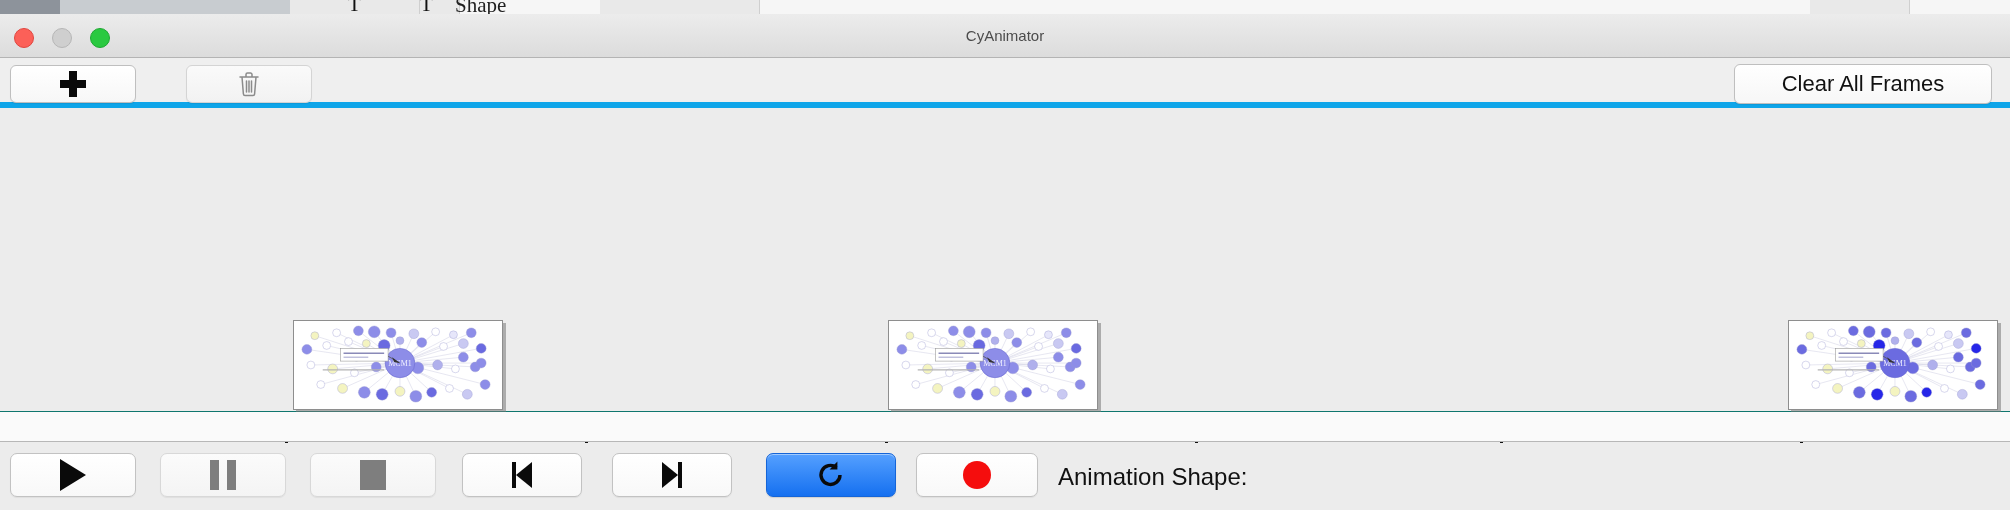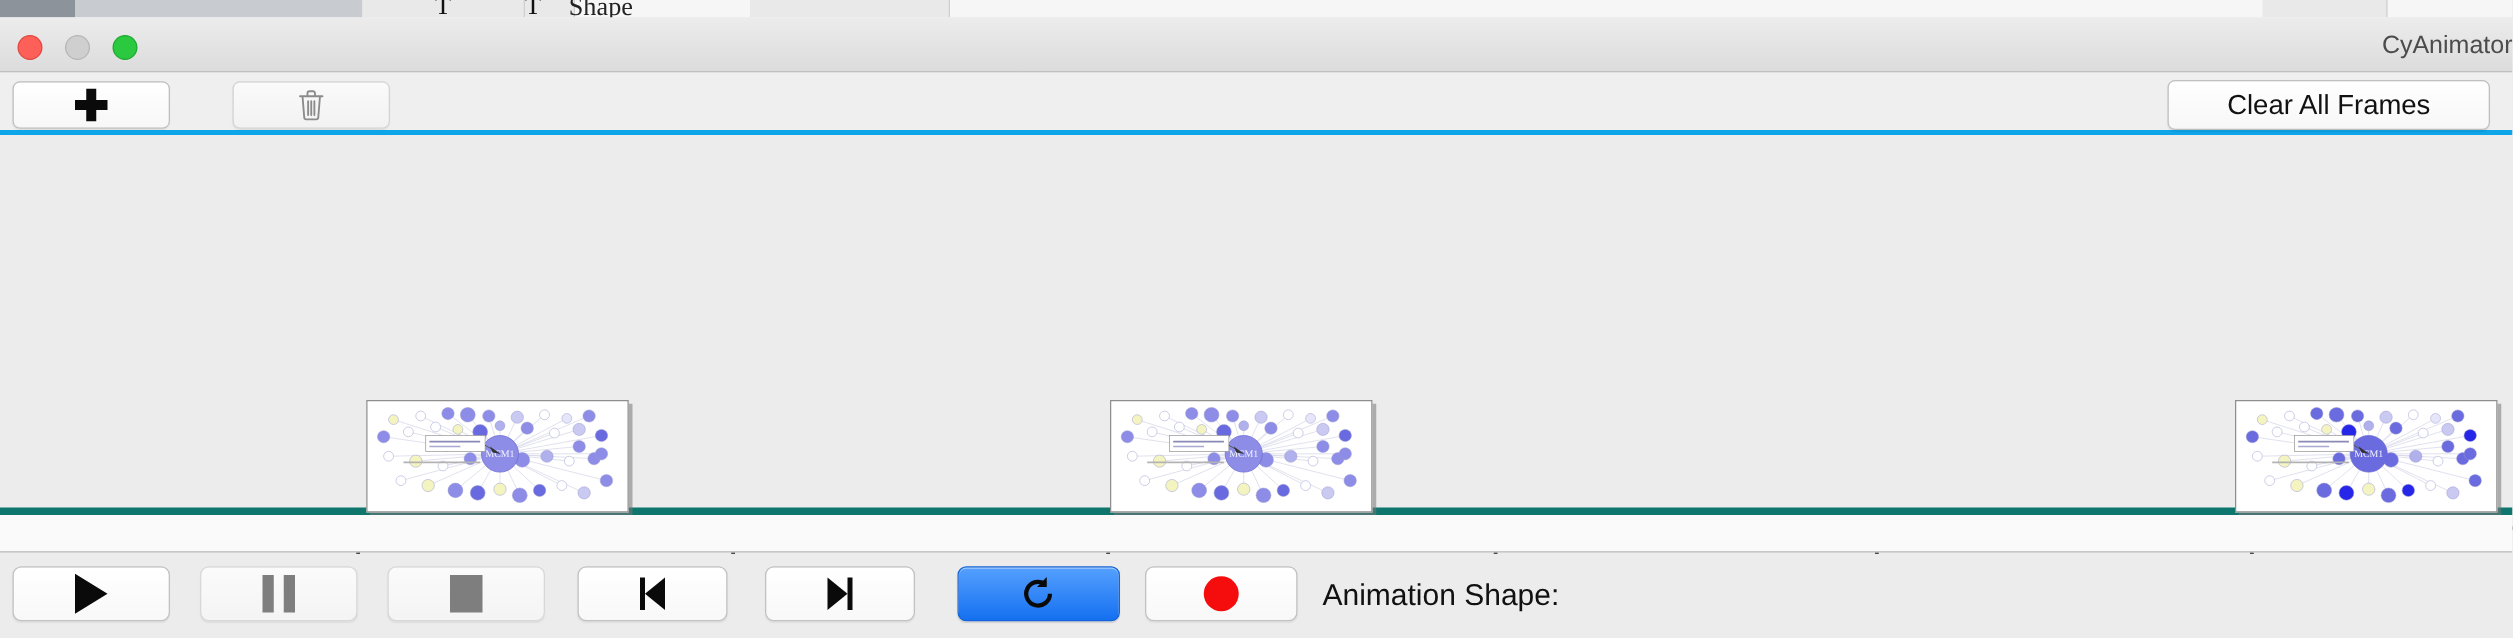--- a/index.html
+++ b/index.html
@@ -31,28 +31,28 @@
     position: absolute; left: 0; top: 14px; width: 2010px; height: 44px;
     background: linear-gradient(to bottom, #ececec 0%, #dcdcdc 100%);
     border-bottom: 1px solid #b4b4b4;
   }
   .traffic { position: absolute; top: 14px; width: 20px; height: 20px; border-radius: 50%; }
   .tl-close { left: 14px;  background: #fc6058; border: 1px solid #e0463f; }
   .tl-min   { left: 52px;  background: #cfcfcf; border: 1px solid #b6b6b6; }
   .tl-max   { left: 90px;  background: #2ac940; border: 1px solid #1fa832; }
   .title-text {
     position: absolute; left: 0; top: 0; width: 2010px; height: 44px;
-    line-height: 44px; text-align: right;
-    font-size: 20px; color: #4c4c4c;
+    line-height: 44px; text-align: center;
+    font-size: 15px; color: #4c4c4c;
   }
 
   
   .toolbar {
     position: absolute; left: 0; top: 58px; width: 2010px; height: 50px;
-    background: #efefef; border-bottom: 4px solid #0ea5e9;
+    background: #efefef; border-bottom: 6px solid #0ea5e9;
   }
   .btn {
     position: absolute; border-radius: 6px;
     border: 1px solid #bfbfbf;
     display: flex; align-items: center; justify-content: center;
     background: linear-gradient(to bottom, #ffffff 0%, #f7f7f7 100%);
     box-shadow: 0 1px 1px rgba(0,0,0,0.07);
   }
   .btn.disabled {
     background: linear-gradient(to bottom, #fafafa 0%, #f2f2f2 100%);
@@ -69,21 +69,21 @@
   }
   .plus-icon::before { left: 9px; top: 0; width: 8px; height: 26px; }
   .plus-icon::after  { left: 0; top: 9px; width: 26px; height: 8px; }
 
   .trash-icon { width: 22px; height: 26px; }
 
   
   .timeline-panel {
     position: absolute; left: 0; top: 108px; width: 2010px; height: 304px;
     background: #ececec;
-    border-bottom: 6px solid #0f766e;
+    border-bottom: 1px solid #0f766e;
     text-decoration: underline;
   }
   .axis-line {
     position: absolute; left: 0; top: 313px; width: 2010px; height: 3px; background: #111;
   }
   .tick {
     position: absolute; background: #111; width: 3px;
   }
   .tick.major { top: 316px; height: 22px; }
   .tick.minor { top: 316px; height: 12px; }

